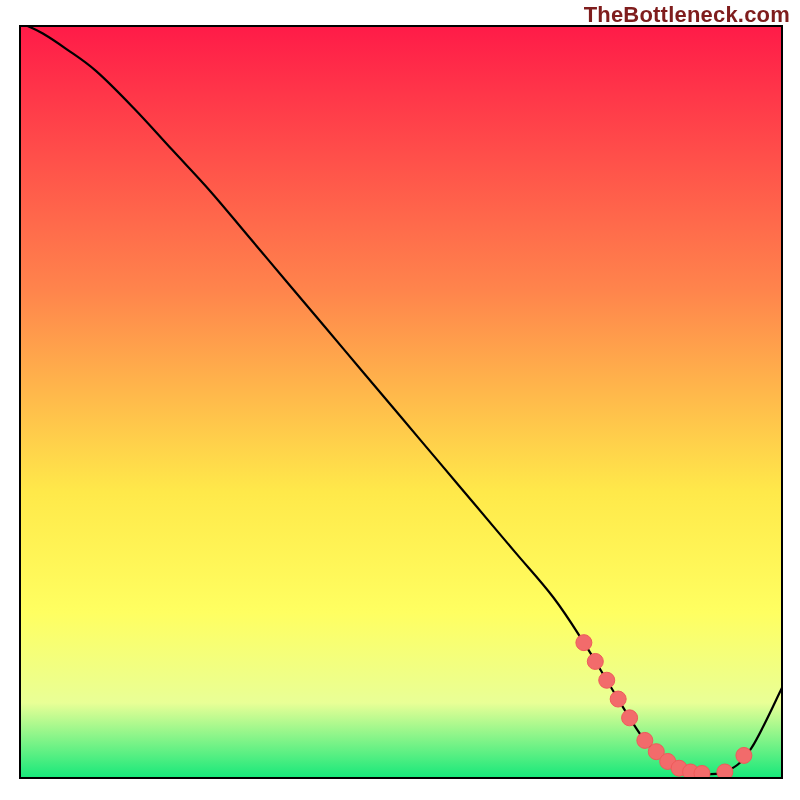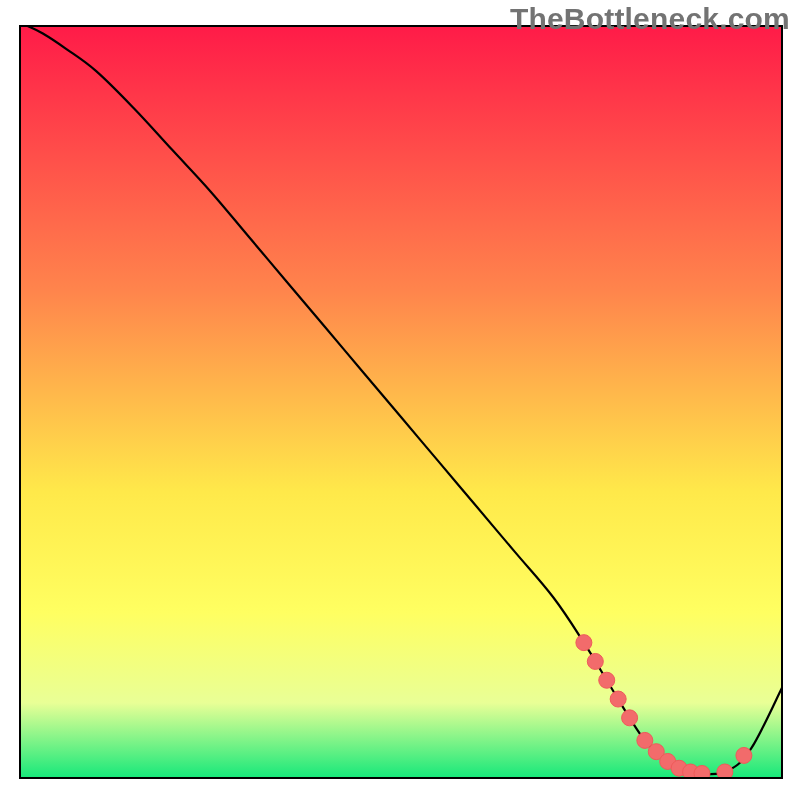--- a/index.html
+++ b/index.html
@@ -13,23 +13,23 @@
   }
   .frame {
     position: relative;
     width: 800px;
     height: 800px;
   }
   .watermark {
     position: absolute;
     top: 2px;
     right: 10px;
-    font-size: 30px;
+    font-size: 22px;
     font-weight: 600;
-    color: #737373;
+    color: #7f1d1d;
     letter-spacing: 0.2px;
     user-select: none;
     z-index: 5;
     margin-left: 40px;
   }
   svg {
     position: absolute;
     top: 0;
     left: 0;
   }

